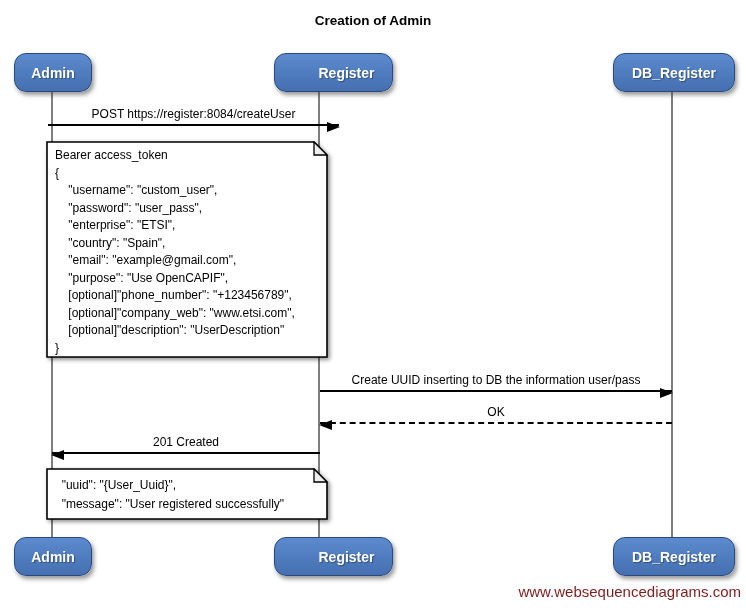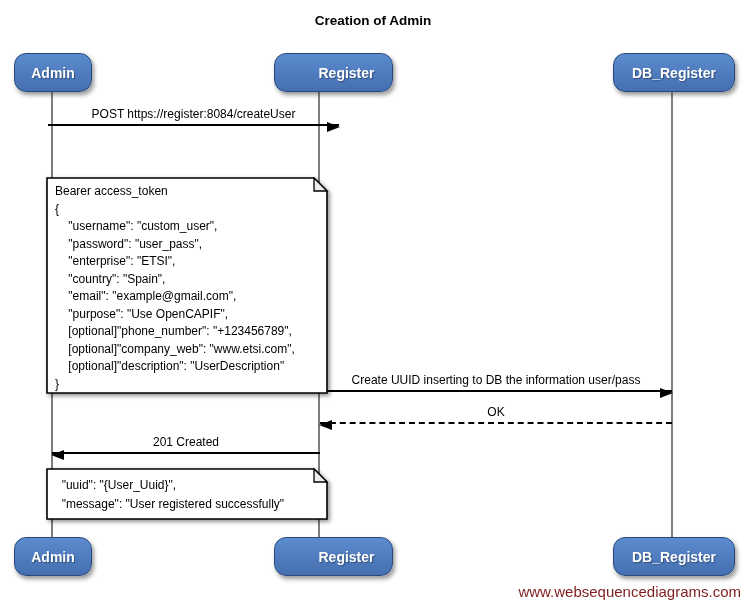--- a/index.html
+++ b/index.html
@@ -96,21 +96,21 @@
     </div>
   </div>
 
   <div class="msg" style="left:52px;top:434px;width:268px;">
     <div class="msg-label">201 Created</div>
     <div class="msg-line">
       <div class="ah-left"></div>
     </div>
   </div>
 
-  <div class="note" style="left:46px;top:141px;width:286px;height:221px;margin-top:36px;">
+  <div class="note" style="left:46px;top:141px;width:286px;height:221px;">
     <svg width="286" height="221" viewBox="0 0 286 221">
       <polygon points="1,1 268,1 281,14 281,216 1,216" fill="#ffffff" stroke="#000000" stroke-width="1.6"></polygon>
       <polygon points="268,1 268,14 281,14" fill="#ededed" stroke="#000000" stroke-width="1.3"></polygon>
     </svg>
     <div class="note-text n1">Bearer access_token
 {
     "username": "custom_user",
     "password": "user_pass",
     "enterprise": "ETSI",
     "country": "Spain",

